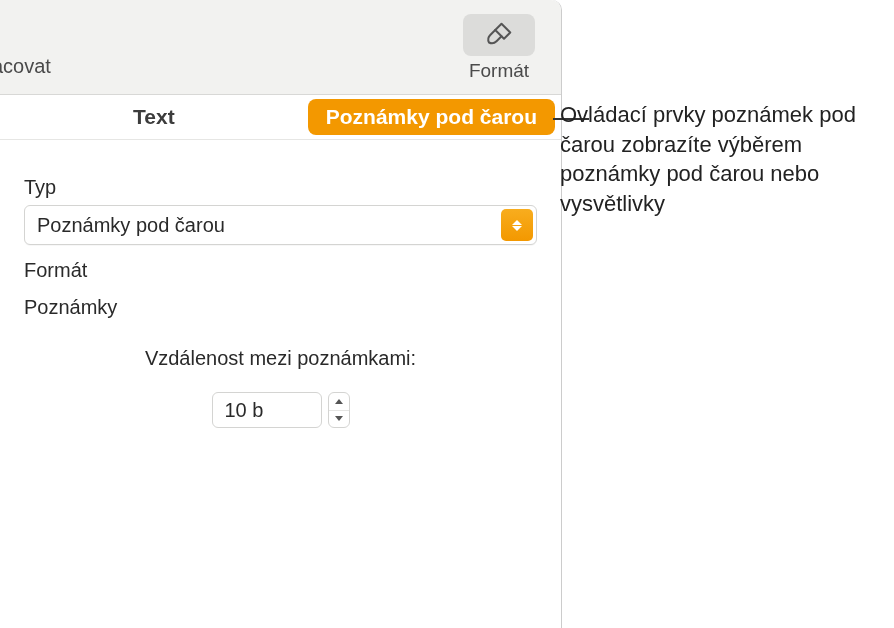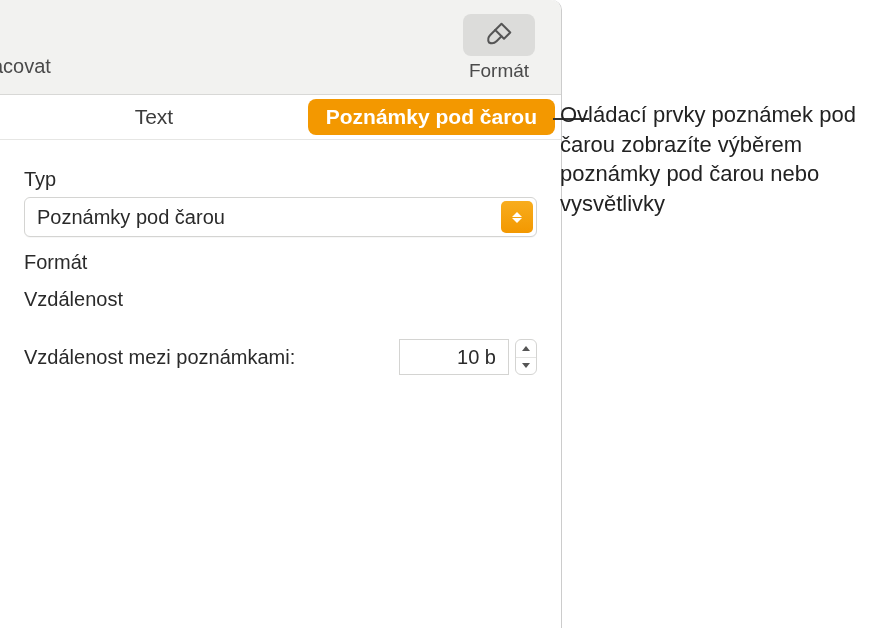--- a/index.html
+++ b/index.html
@@ -67,20 +67,21 @@
       height: 45px;
       background: #ffffff;
       border-bottom: 1px solid #e6e6e4;
     }
     .tab {
       display: flex;
       align-items: center;
       justify-content: center;
       font-size: 21px;
       cursor: pointer;
+      font-weight: bold;
     }
     .tab-text {
       flex: 1;
       color: #3c3c3c;
     }
     .tab-footnotes {
       background: #f39800;
       color: #fff;
       font-weight: 600;
       border-radius: 8px;
@@ -90,21 +91,21 @@
     }
     .content {
       padding: 20px 24px 0 24px;
     }
     .field-label {
       font-size: 20px;
       color: #2a2a2a;
       margin-bottom: 6px;
       margin-top: 14px;
     }
-    .field-label:first-child { margin-top: 8px; }
+    .field-label:first-child { margin-top: 16px; }
     .popup {
       position: relative;
       height: 40px;
       border: 1px solid #d4d4d2;
       border-radius: 6px;
       background: #ffffff;
       display: flex;
       align-items: center;
       padding: 0 44px 0 12px;
       font-size: 20px;
@@ -133,40 +134,40 @@
       border-left: 5px solid transparent;
       border-right: 5px solid transparent;
     }
     .popup-knob::before { border-bottom: 5px solid #fff; }
     .popup-knob::after  { border-top: 5px solid #fff; }
     .spacing-row {
       display: flex;
       align-items: center;
       margin-top: 28px;
       gap: 22px;
+      flex-direction: column;
     }
     .spacing-label {
       font-size: 20px;
       color: #2a2a2a;
       flex: 1;
     }
     .stepper {
       display: flex;
       align-items: center;
       gap: 6px;
     }
     .stepper-field {
       width: 110px;
       height: 36px;
       border: 1px solid #d4d4d2;
-      border-radius: 0;
-      background: #ffffff;
-      display: flex;
-      align-items: center;
-      justify-content: flex-end;
+      border-radius: 6px;
+      background: #ffffff;
+      display: flex;
+      align-items: center;
       padding: 0 12px;
       font-size: 20px;
       color: #2a2a2a;
     }
     .stepper-buttons {
       width: 22px;
       height: 36px;
       border: 1px solid #d4d4d2;
       border-radius: 6px;
       background: #ffffff;
@@ -230,21 +231,21 @@
   <div class="content">
 
     <div class="field-label">Typ</div>
     <div class="popup">
       <span>Poznámky pod čarou</span>
       <div class="popup-knob"></div>
     </div>
 
     <div class="field-label">Formát</div>
 
-    <div class="field-label">Vzdálenost</div>
+    <div class="field-label">Poznámky</div>
 
     <div class="spacing-row">
       <div class="spacing-label">Vzdálenost mezi poznámkami:</div>
       <div class="stepper">
         <div class="stepper-field">
           <span>10 b</span>
         </div>
         <div class="stepper-buttons">
           <div class="stepper-btn">
             <svg width="10" height="7" viewBox="0 0 10 7">

